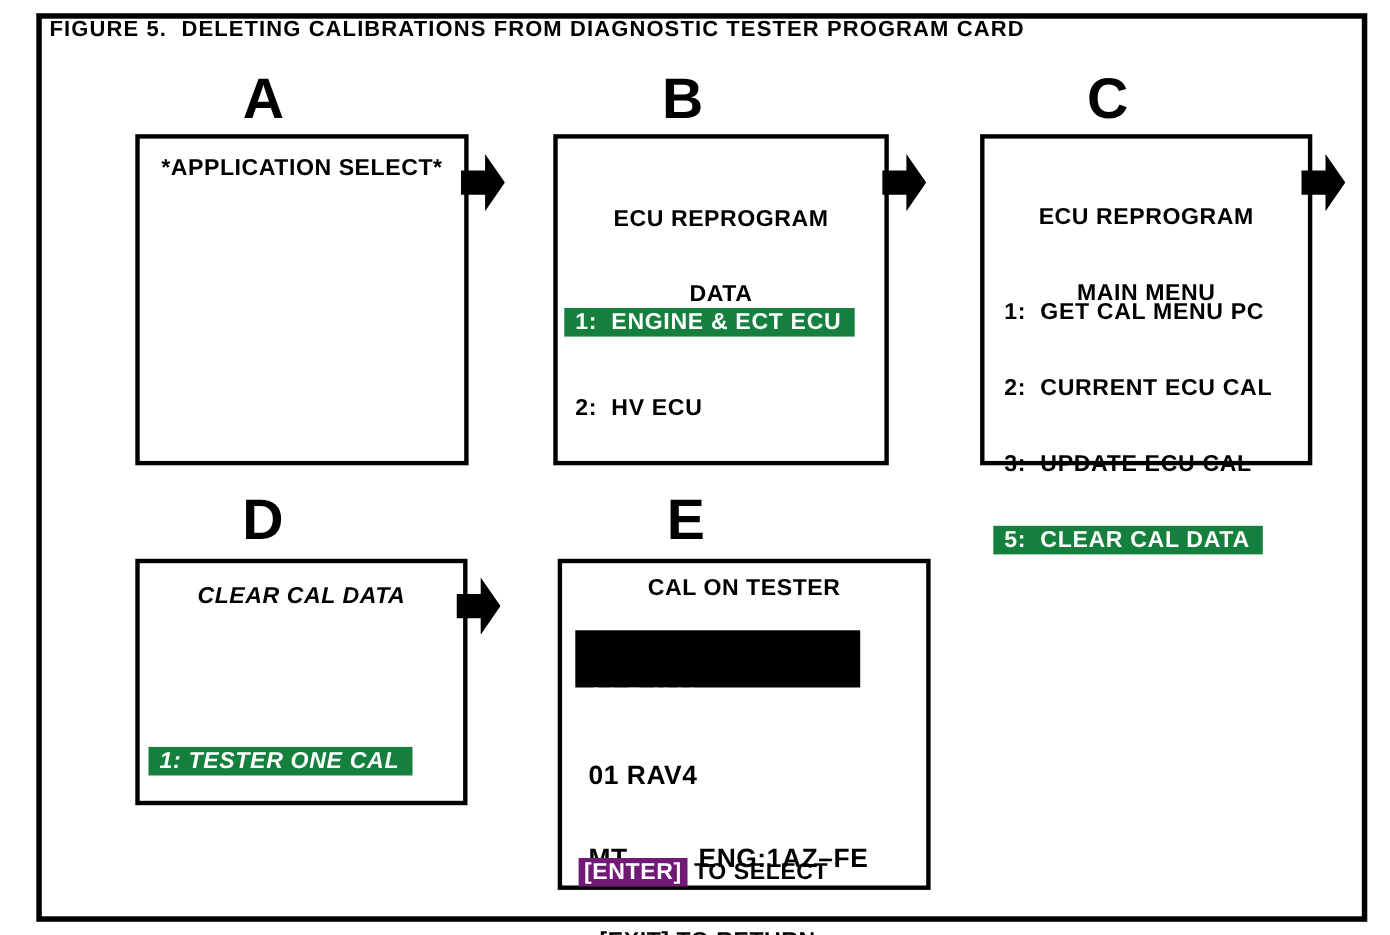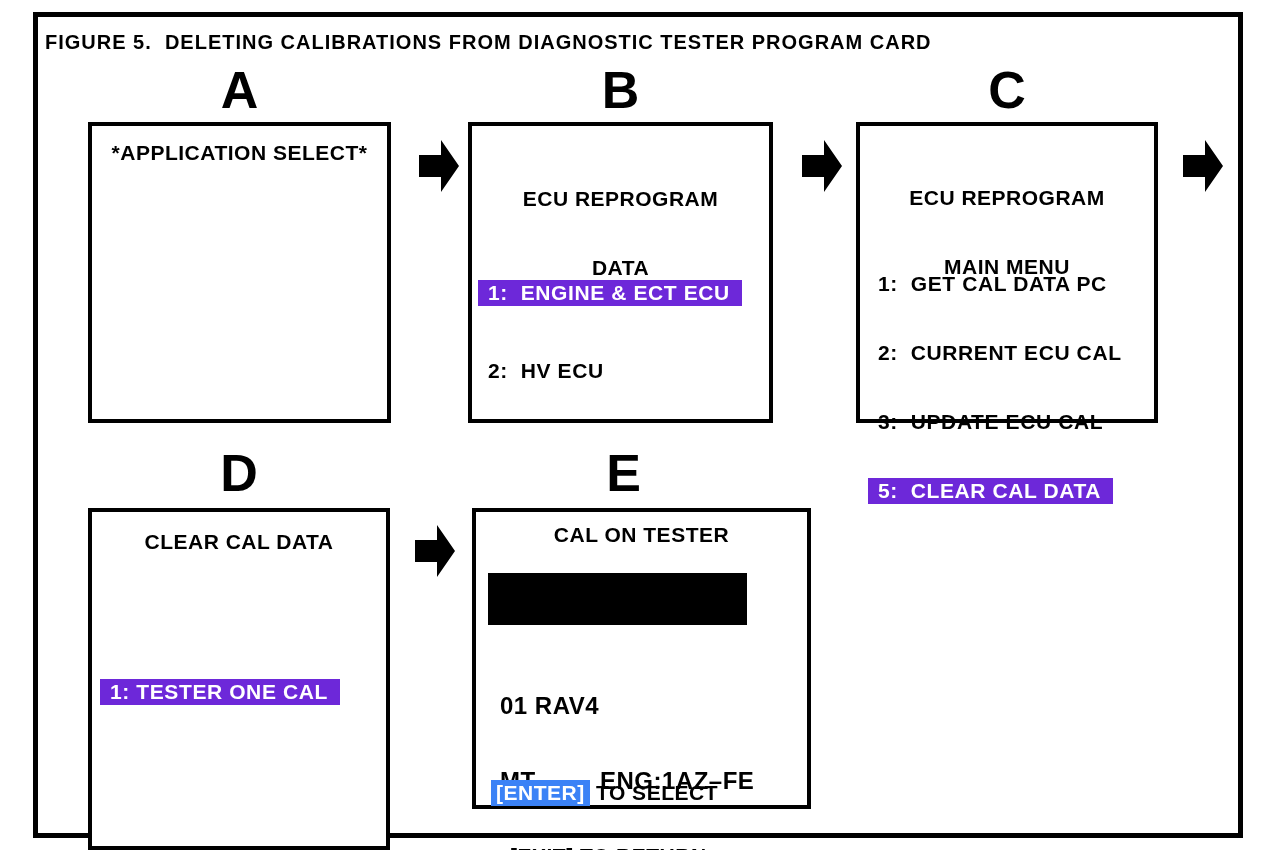--- a/index.html
+++ b/index.html
@@ -8,58 +8,59 @@
     background:#ffffff;color:#000000;
     font-family:"Liberation Sans","DejaVu Sans",sans-serif;
     font-weight:bold;
     -webkit-font-smoothing:antialiased;
   }
   .frame{
     position:absolute;left:33px;top:12px;width:1210px;height:826px;
     border:5px solid #000;box-sizing:border-box;background:#fff;
   }
   .fig-title{
-    position:absolute;left:45px;top:31px;
+    position:absolute;left:45px;top:16px;
     font-size:20px;letter-spacing:1px;white-space:pre;
   }
   .panel-letter{
     position:absolute;font-size:52px;line-height:1;text-align:center;
   }
   #letter-A{left:88px;top:64px;width:303px;}
   #letter-B{left:468px;top:64px;width:305px;}
   #letter-C{left:856px;top:64px;width:302px;}
   #letter-D{left:88px;top:447px;width:302px;}
   #letter-E{left:472px;top:447px;width:303px;}
   .panel{
     position:absolute;border:4px solid #000;background:#fff;
     box-sizing:border-box;
+    margin-left:35px;
   }
   #panel-A{left:88px;top:122px;width:303px;height:301px;}
   #panel-B{left:468px;top:122px;width:305px;height:301px;}
   #panel-C{left:856px;top:122px;width:302px;height:301px;}
-  #panel-D{left:88px;top:508px;width:302px;height:342px;}
+  #panel-D{left:88px;top:508px;width:302px;height:224px;font-style:italic;}
   #panel-E{left:472px;top:508px;width:339px;height:301px;}
   .scr-title{
     position:absolute;left:0;right:0;text-align:center;
     font-size:21px;letter-spacing:0.5px;line-height:23px;white-space:pre;
   }
   #panel-A .scr-title{top:15px;}
   #panel-B .scr-title{top:15px;}
   #panel-C .scr-title{top:14px;}
   #panel-D .scr-title{top:18px;}
   #panel-E .scr-title{top:11px;}
   .menu{
     position:absolute;font-size:21px;letter-spacing:0.6px;white-space:pre;
   }
   #panel-A .menu{left:19px;top:117px;line-height:27px;}
   #panel-B .menu{left:16px;top:102px;line-height:26px;}
   #panel-C .menu{left:18px;top:100px;line-height:23px;}
   #panel-D .menu{left:18px;top:120px;line-height:24px;}
   .hl{
-    background:#6d28d9;color:#fff;
+    background:#15803d;color:#fff;
     padding:1px 12px 2px 10px;margin-left:-10px;
   }
   .arrow{position:absolute;width:40px;height:52px;}
   #arrow-1{left:419px;top:140px;}
   #arrow-2{left:802px;top:140px;}
   #arrow-3{left:1183px;top:140px;}
   #arrow-4{left:415px;top:525px;}
   
   .cal-entry{
     position:absolute;font-size:24px;letter-spacing:0.5px;white-space:pre;
@@ -70,21 +71,21 @@
     padding:4px 0 0 12px;line-height:23px;
   }
   #cal-entry-2{
     left:24px;top:131px;line-height:25px;
   }
   .trans{display:inline-block;width:100px;}
   .e-footer{
     position:absolute;left:19px;top:228px;
     font-size:21px;letter-spacing:0.5px;white-space:pre;line-height:21px;
   }
-  .hl-key{background:#3b82f6;color:#fff;padding:1px 5px 2px 5px;margin-left:-4px;}
+  .hl-key{background:#701a75;color:#fff;padding:1px 5px 2px 5px;margin-left:-4px;}
   .e-footer .line2{padding-left:15px;}
 </style>
 </head>
 <body>
 
 <div class="frame"></div>
 
 <div class="fig-title">FIGURE 5.  DELETING CALIBRATIONS FROM DIAGNOSTIC TESTER PROGRAM CARD</div>
 
 <div class="panel-letter" id="letter-A">A</div>
@@ -115,21 +116,21 @@
 <svg class="arrow" id="arrow-2" viewBox="0 0 40 52">
   <polygon points="0,15 22,15 22,0 40,26 22,52 22,37 0,37" fill="#000"></polygon>
 </svg>
 
 <div class="panel" id="panel-C">
   <div class="scr-title">
     <div>ECU REPROGRAM</div>
     <div>MAIN MENU</div>
   </div>
   <div class="menu">
-    <div><span>1:  GET CAL DATA PC</span></div>
+    <div><span>1:  GET CAL MENU PC</span></div>
     <div><span>2:  CURRENT ECU CAL</span></div>
     <div><span>3:  UPDATE ECU CAL</span></div>
     <div><span class="hl">5:  CLEAR CAL DATA</span></div>
   </div>
 </div>
 
 <svg class="arrow" id="arrow-3" viewBox="0 0 40 52">
   <polygon points="0,15 22,15 22,0 40,26 22,52 22,37 0,37" fill="#000"></polygon>
 </svg>
 

